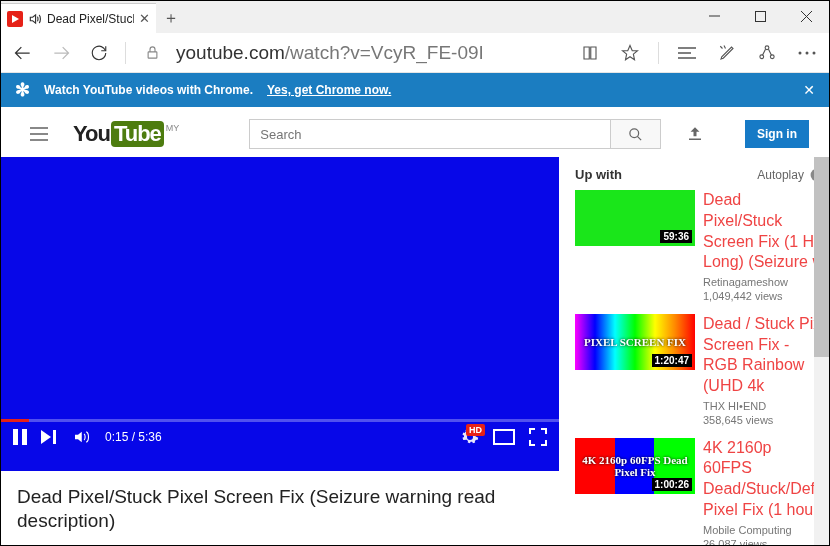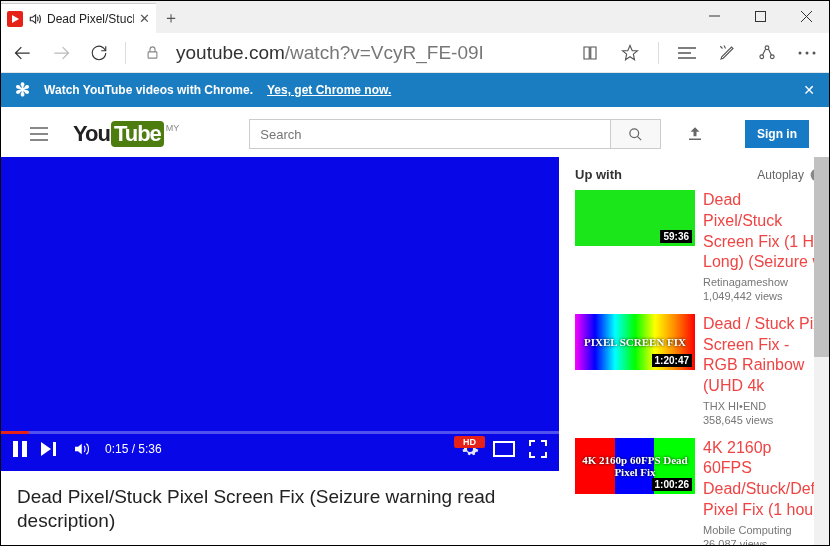--- a/index.html
+++ b/index.html
@@ -37,26 +37,26 @@
   .logo .cc { font-size:9px; color:#888; margin-left:2px; margin-top:2px; }
   .searchbox { flex:1; display:flex; max-width:460px; margin-left:50px; }
   .searchbox input { flex:1; border:1px solid #ccc; height:30px; padding:0 10px; font-size:13px; outline:none; }
   .searchbox button { width:50px; border:1px solid #ccc; border-left:none; background:#f8f8f8; display:flex; align-items:center; justify-content:center; }
   .upload { margin-left:auto; color:#666; }
   .signin { background:#167ac6; color:#fff; font-size:12px; font-weight:bold; padding:7px 12px; border:none; margin-left:16px; }
   
   .content { display:flex; height:calc(546px - 32px - 40px - 34px - 50px - 2px); }
   .left { width:558px; }
   .player { width:558px; height:314px; background:#0707e8; position:relative; }
-  .ctrl-bar { position:absolute; left:0; right:0; bottom:4px; height:36px; display:flex; align-items:center; padding:0 12px; gap:14px; color:#fff; }
+  .ctrl-bar { position:absolute; left:0; right:0; bottom:16px; height:36px; display:flex; align-items:center; padding:0 12px; gap:14px; color:#fff; }
   .ctrl-bar .progress-line { position:absolute; top:0; left:0; right:0; height:3px; background:rgba(255,255,255,0.3); }
   .ctrl-bar .progress-line .p { height:100%; width:5%; background:#e62117; }
   .ctrl-bar .time { font-size:12px; }
   .ctrl-bar .spacer { flex:1; }
-  .hd-badge { background:#e62117; font-size:9px; font-weight:bold; padding:1px 9px; border-radius:2px; position:relative; }
+  .hd-badge { background:#e62117; font-size:9px; font-weight:bold; padding:1px 3px; border-radius:2px; position:relative; }
   .video-meta { padding:14px 16px; }
   .video-meta h1 { font-size:19px; font-weight:normal; color:#222; line-height:1.25; }
   .uploader { display:flex; align-items:center; gap:10px; margin-top:12px; font-size:12px; }
   .uploader .ava { width:28px; height:28px; background:#111; display:flex; align-items:center; justify-content:center; }
   
   .right { flex:1; padding:10px 6px 0 16px; position:relative; }
   .upnext-row { display:flex; align-items:center; font-size:13px; color:#333; margin-bottom:8px; }
   .upnext-row .lbl { font-weight:bold; }
   .upnext-row .auto { margin-left:auto; color:#666; font-size:12px; display:flex; align-items:center; gap:6px;justify-content:center; }
   .rec { display:flex; gap:8px; margin-bottom:10px; }

